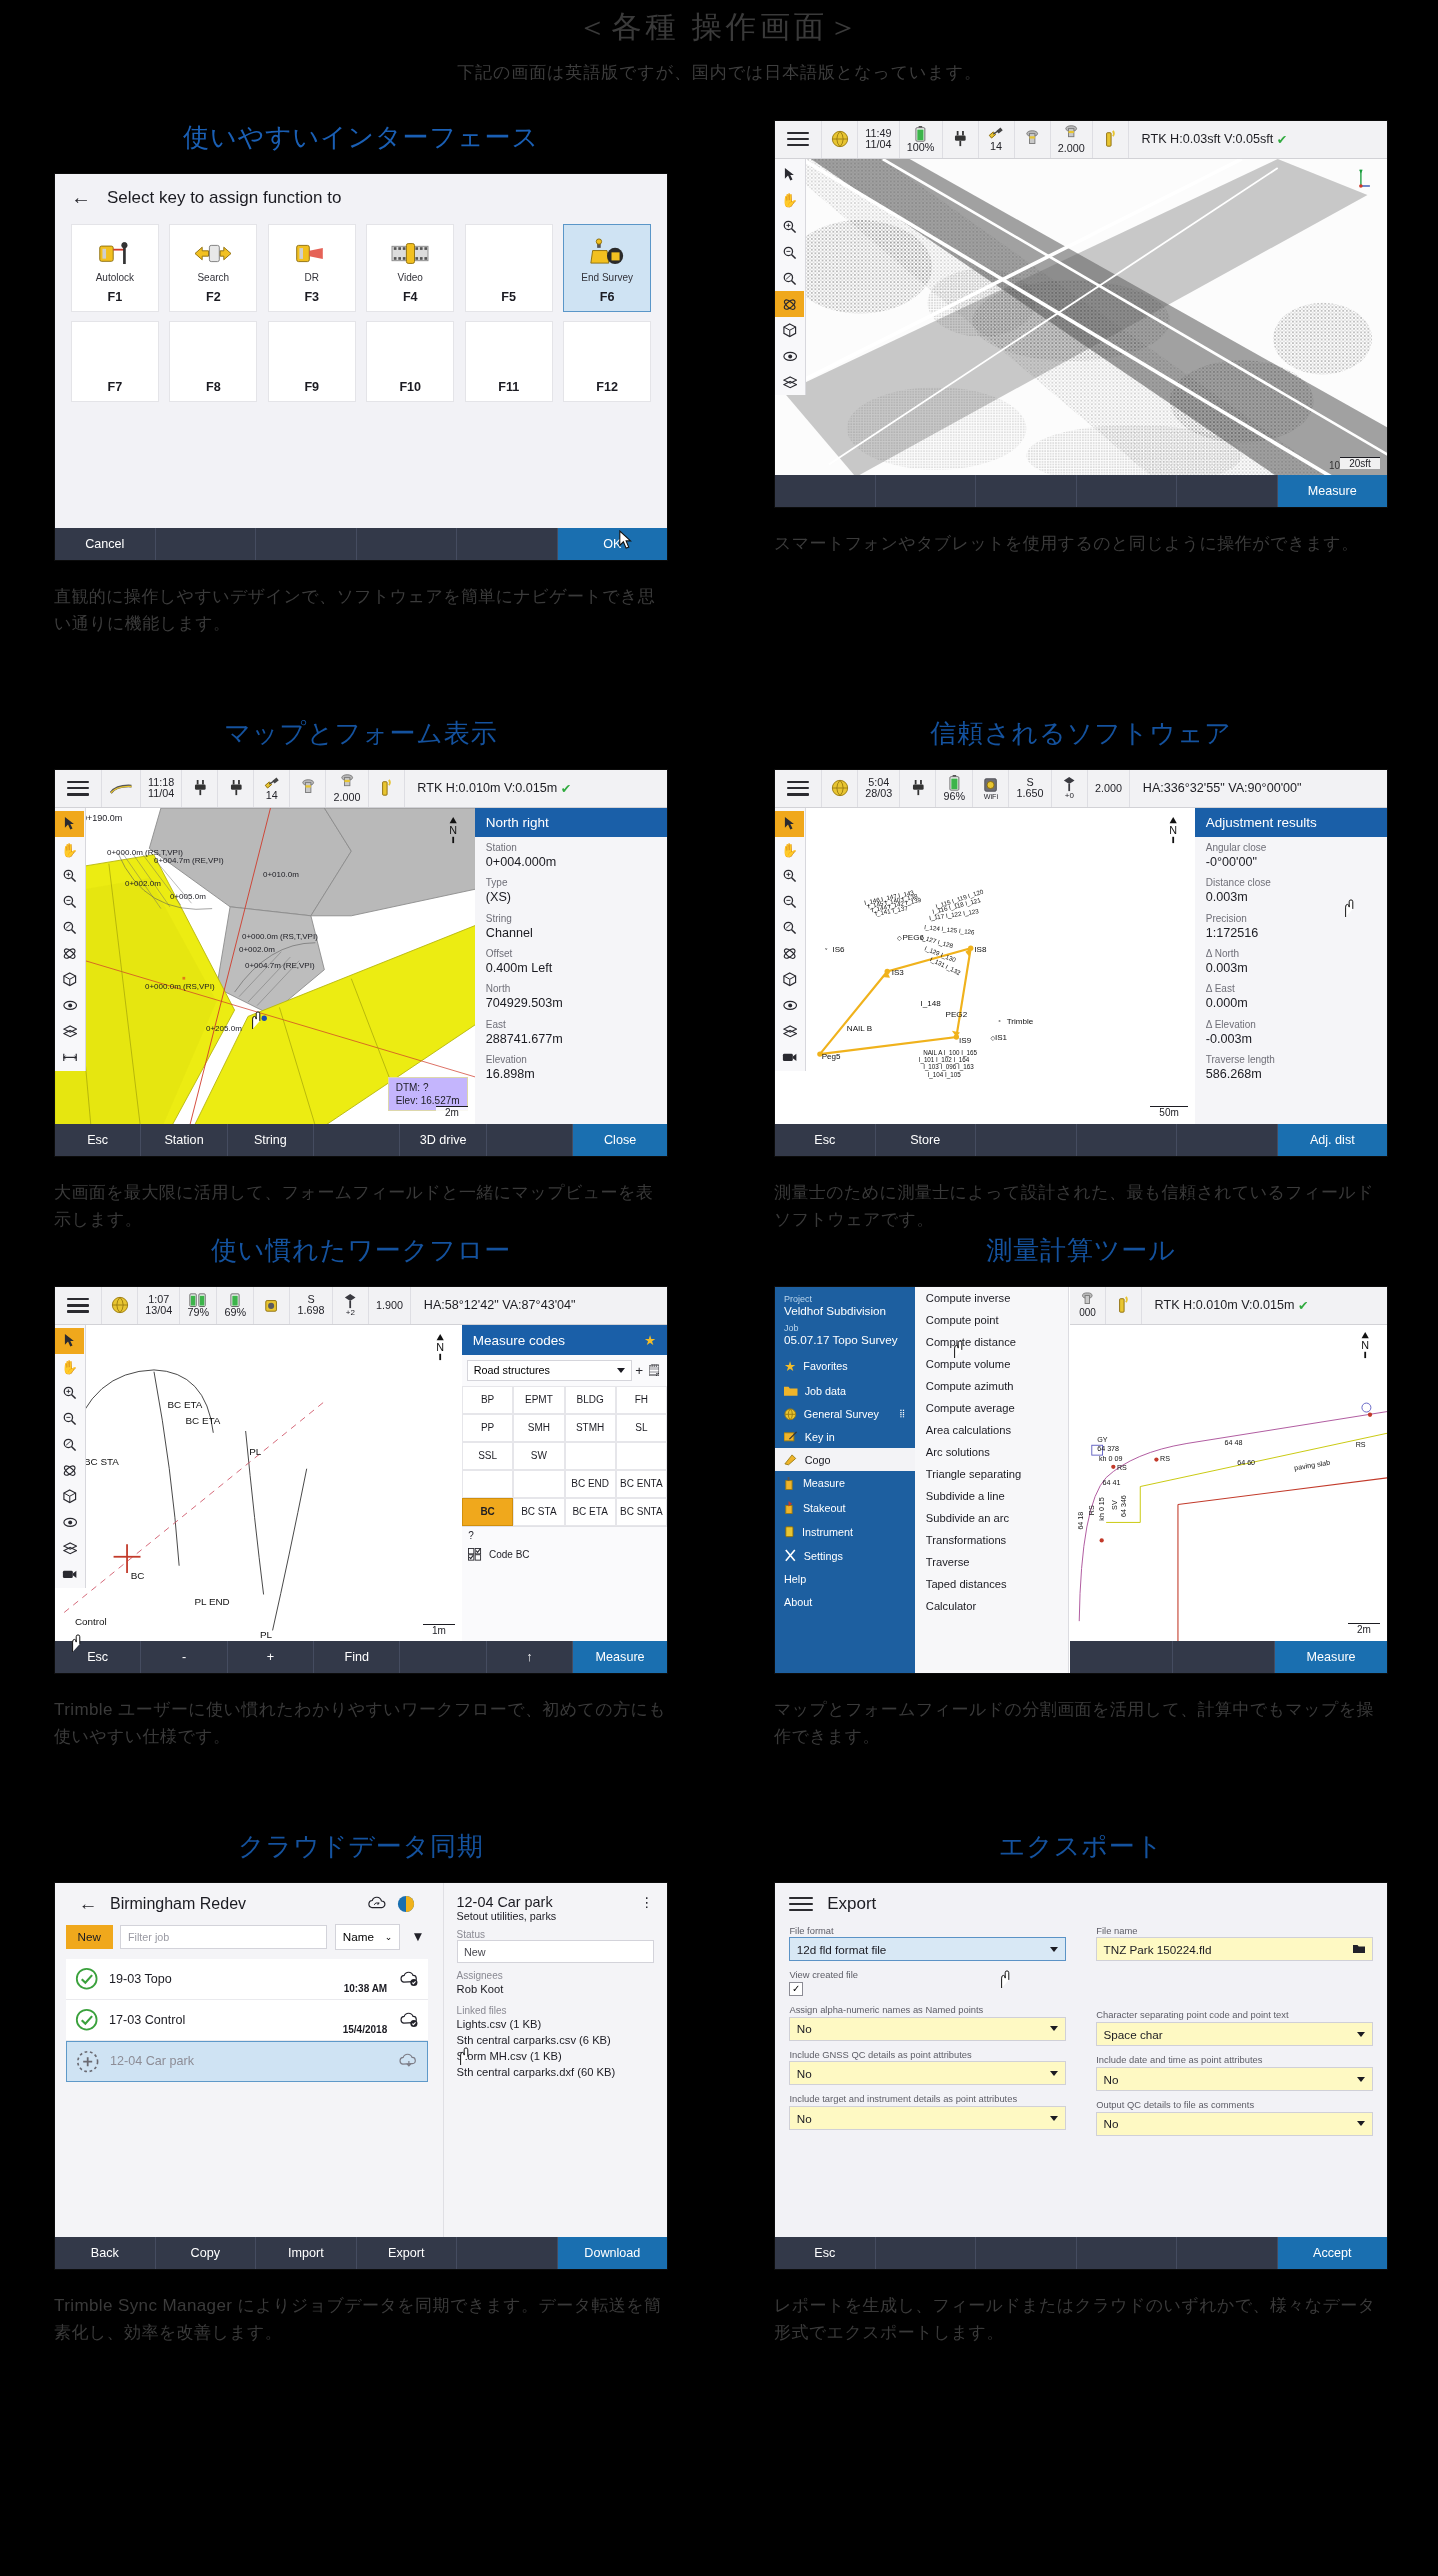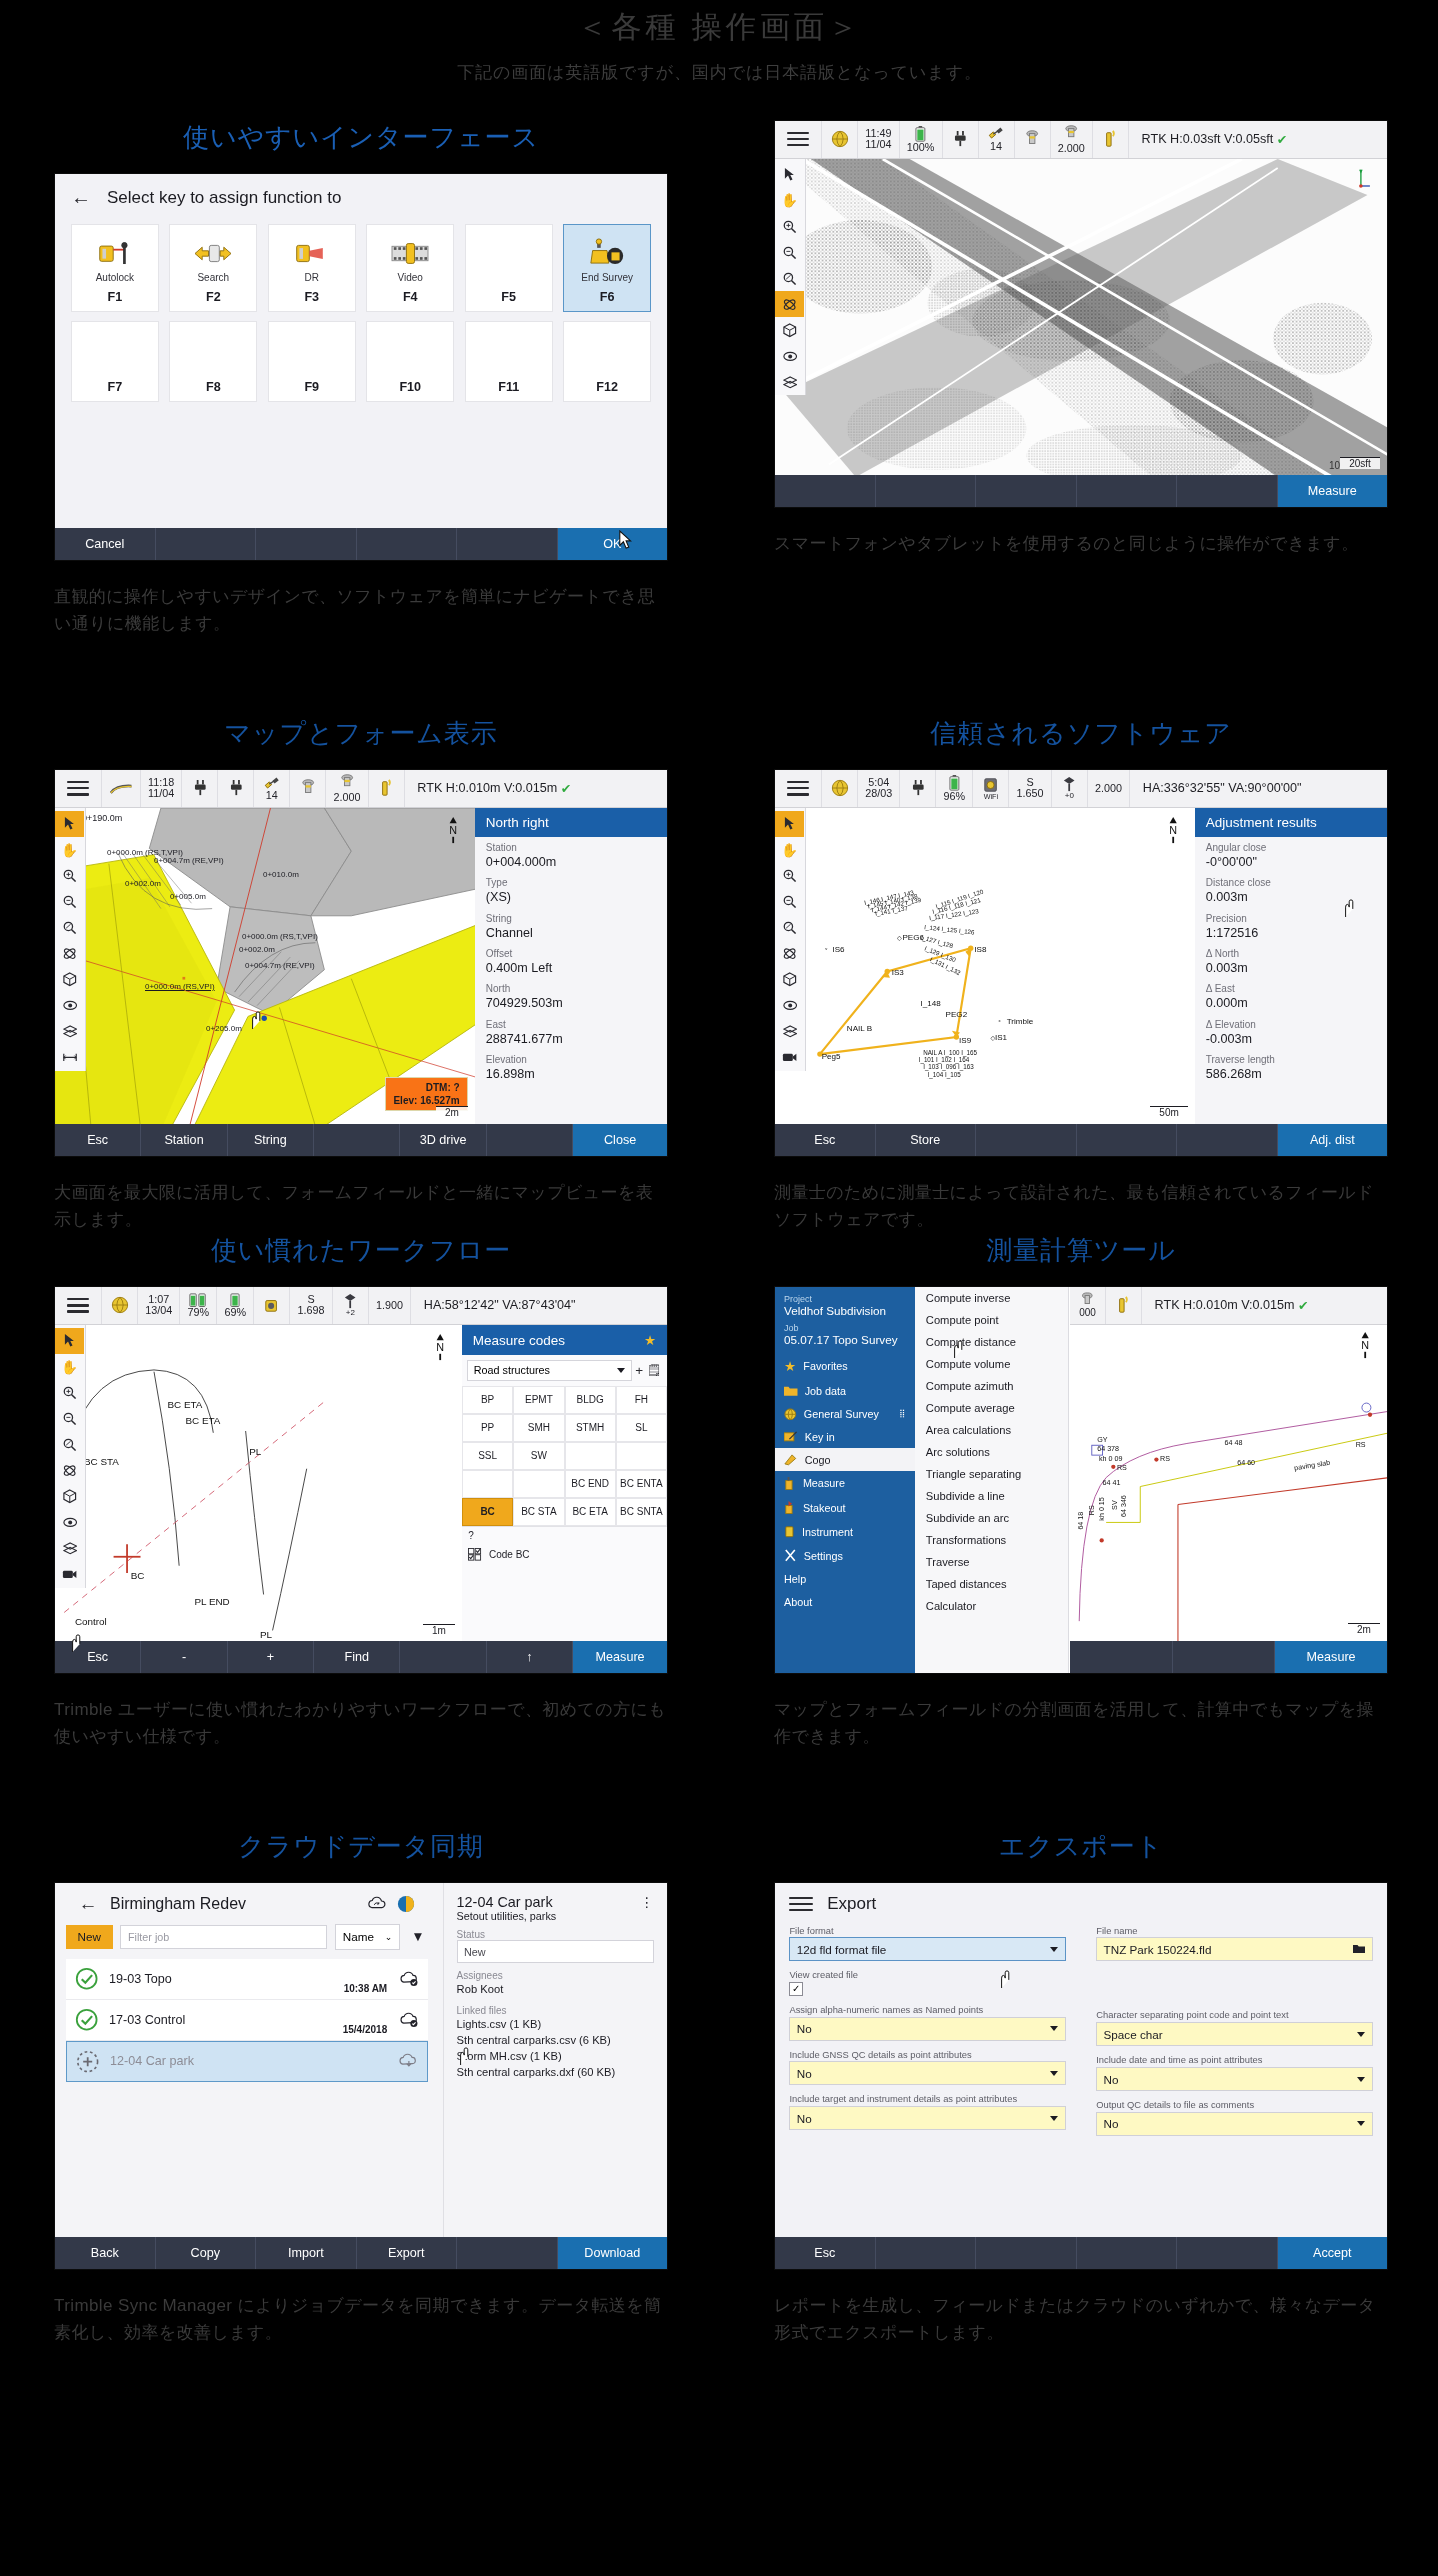--- a/index.html
+++ b/index.html
@@ -114,22 +114,22 @@
     position: absolute; right: 7.2px; bottom: 5.4px; font-size: 10px; color: #1c1c22;
     border-top: 1.3px solid #1c1c22; padding: 0 9px; background: rgba(255,255,255,.85);
   }
   .northarr { position: absolute; right: 14.4px; top: 9px; font-size: 11.7px; color: #111; text-align: center; line-height: .95; }
 
   
   .p3 { height: 100%; background: #fff; position: relative; }
   .p3 .map { position: absolute; left: 0; top: 38px; right: 192px; bottom: 32px; overflow: hidden; background: #fff; }
   .p3 .side { position: absolute; right: 0; top: 38px; width: 192px; bottom: 32px; background: #f5f5f8; overflow: hidden; }
   .dtm {
-    position: absolute; right: 7.2px; bottom: 12.6px; background: #f97316; border: 0.9px solid #ddd7ab;
-    font-size: 10px; color: #1c1c22; padding: 2.7px 7.2px; text-align: right; line-height: 1.35; font-weight: bold;
+    position: absolute; right: 7.2px; bottom: 12.6px; background: #c4b5fd; border: 0.9px solid #ddd7ab;
+    font-size: 10px; color: #1c1c22; padding: 2.7px 7.2px; text-align: left; line-height: 1.35; font-weight: normal;
   }
 
   
   .p4 { height: 100%; background: #fff; position: relative; }
   .p4 .map { position: absolute; left: 0; top: 38px; right: 192px; bottom: 32px; background: #fff; overflow: hidden; }
   .p4 .side { position: absolute; right: 0; top: 38px; width: 192px; bottom: 32px; background: #f5f5f8; overflow: hidden; }
 
   
   .p5 { height: 100%; background: #fff; position: relative; }
   .p5 .map { position: absolute; left: 0; top: 38px; right: 205px; bottom: 32px; background: #fff; overflow: hidden; }
@@ -663,21 +663,21 @@
               </svg>
               <div style="position:absolute;left:27px;top:5.4px;font-size:9px;color:#1b1b22;">0+190.0m</div>
               <div style="position:absolute;left:52px;top:40px;font-size:8px;color:#1b1b22;">0+000.0m (RS,T,VPI)</div>
               <div style="position:absolute;left:99px;top:48px;font-size:8px;color:#1b1b22;">0+004.7m (RE,VPI)</div>
               <div style="position:absolute;left:70px;top:71px;font-size:8px;color:#1b1b22;">0+002.0m</div>
               <div style="position:absolute;left:115px;top:84px;font-size:8px;color:#1b1b22;">0+005.0m</div>
               <div style="position:absolute;left:208px;top:62px;font-size:8px;color:#1b1b22;">0+010.0m</div>
               <div style="position:absolute;left:187px;top:124px;font-size:8px;color:#1b1b22;">0+000.0m (RS,T,VPI)</div>
               <div style="position:absolute;left:184px;top:137px;font-size:8px;color:#1b1b22;">0+002.0m</div>
               <div style="position:absolute;left:190px;top:153px;font-size:8px;color:#1b1b22;">0+004.7m (RE,VPI)</div>
-              <div style="position:absolute;left:90px;top:174px;font-size:8px;color:#1b1b22;text-decoration:underline;">0+000.0m (RS,VPI)</div>
+              <div style="position:absolute;left:90px;top:174px;font-size:8px;color:#1b1b22;">0+000.0m (RS,VPI)</div>
               <div style="position:absolute;left:151px;top:216px;font-size:8px;color:#1b1b22;">0+205.0m</div>
               <div class="northarr">
                 <svg width="14.4" height="27" viewBox="0 0 16 30" style="font-size:13px">
                     <polygon points="8,0 12,7 4,7" fill="#111"></polygon>
                     <text x="8" y="19" font-size="12" text-anchor="middle" fill="#111" font-family="sans-serif">N</text>
                     <rect x="7" y="22" width="2" height="7" fill="#111"></rect>
                   </svg>
               </div>
               <div class="dtm">
                 <div>DTM: ?</div>

